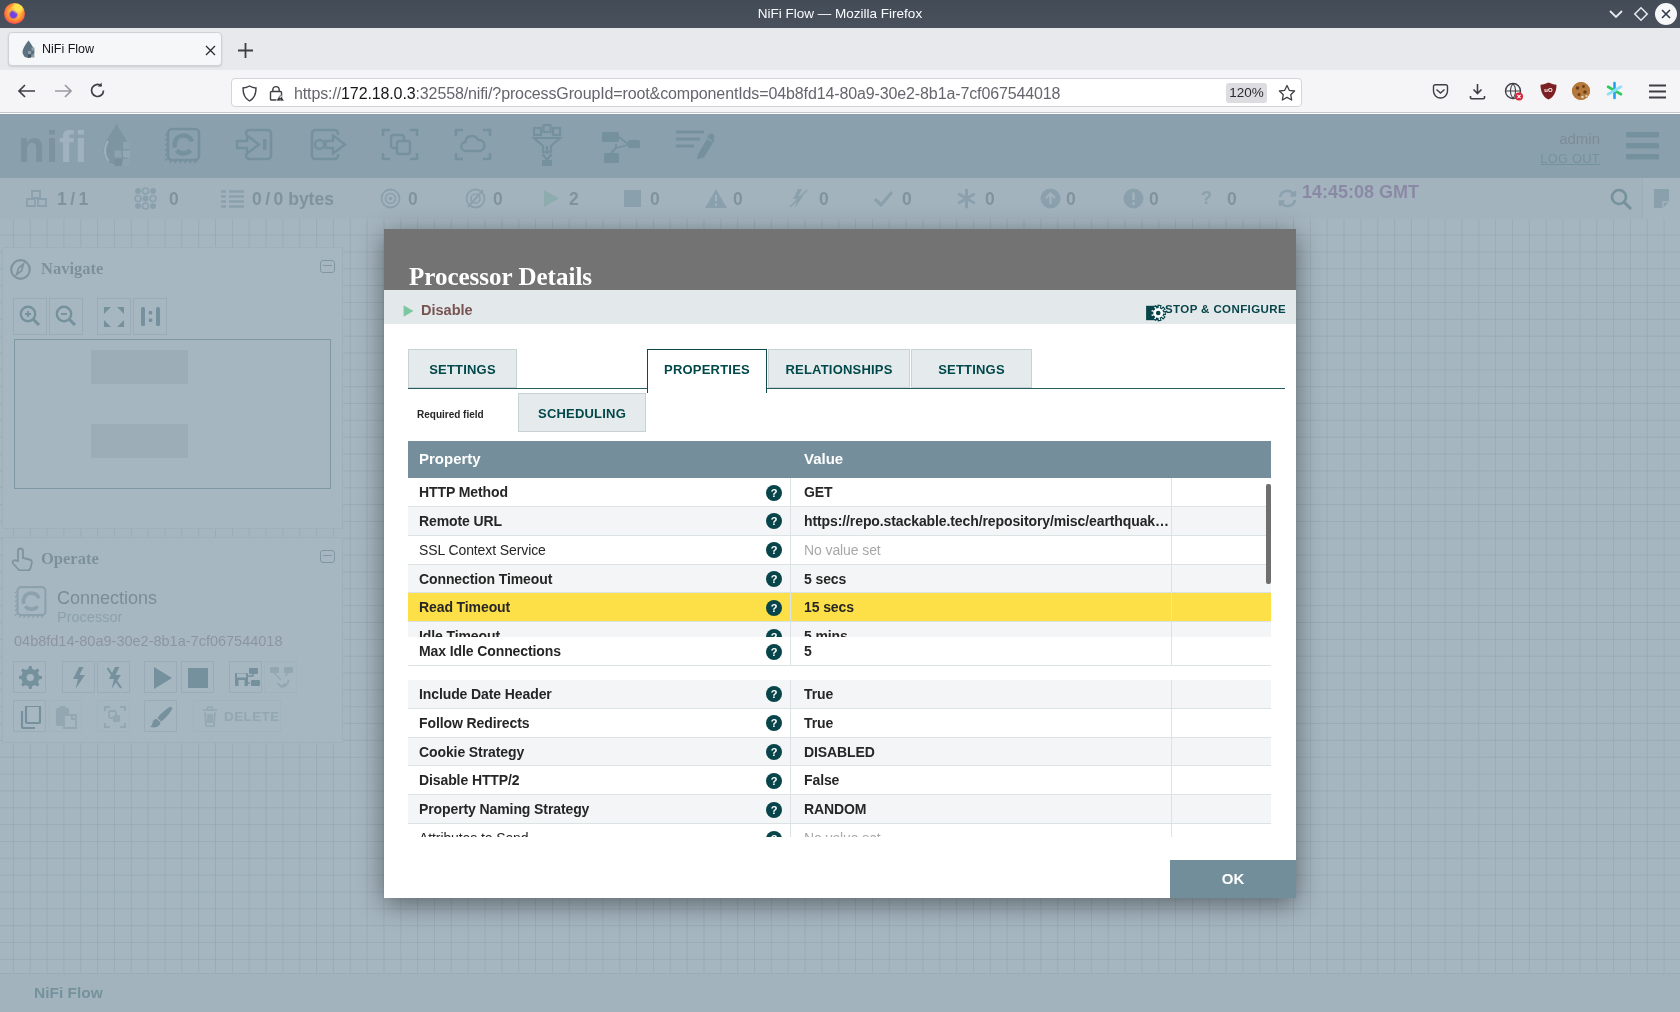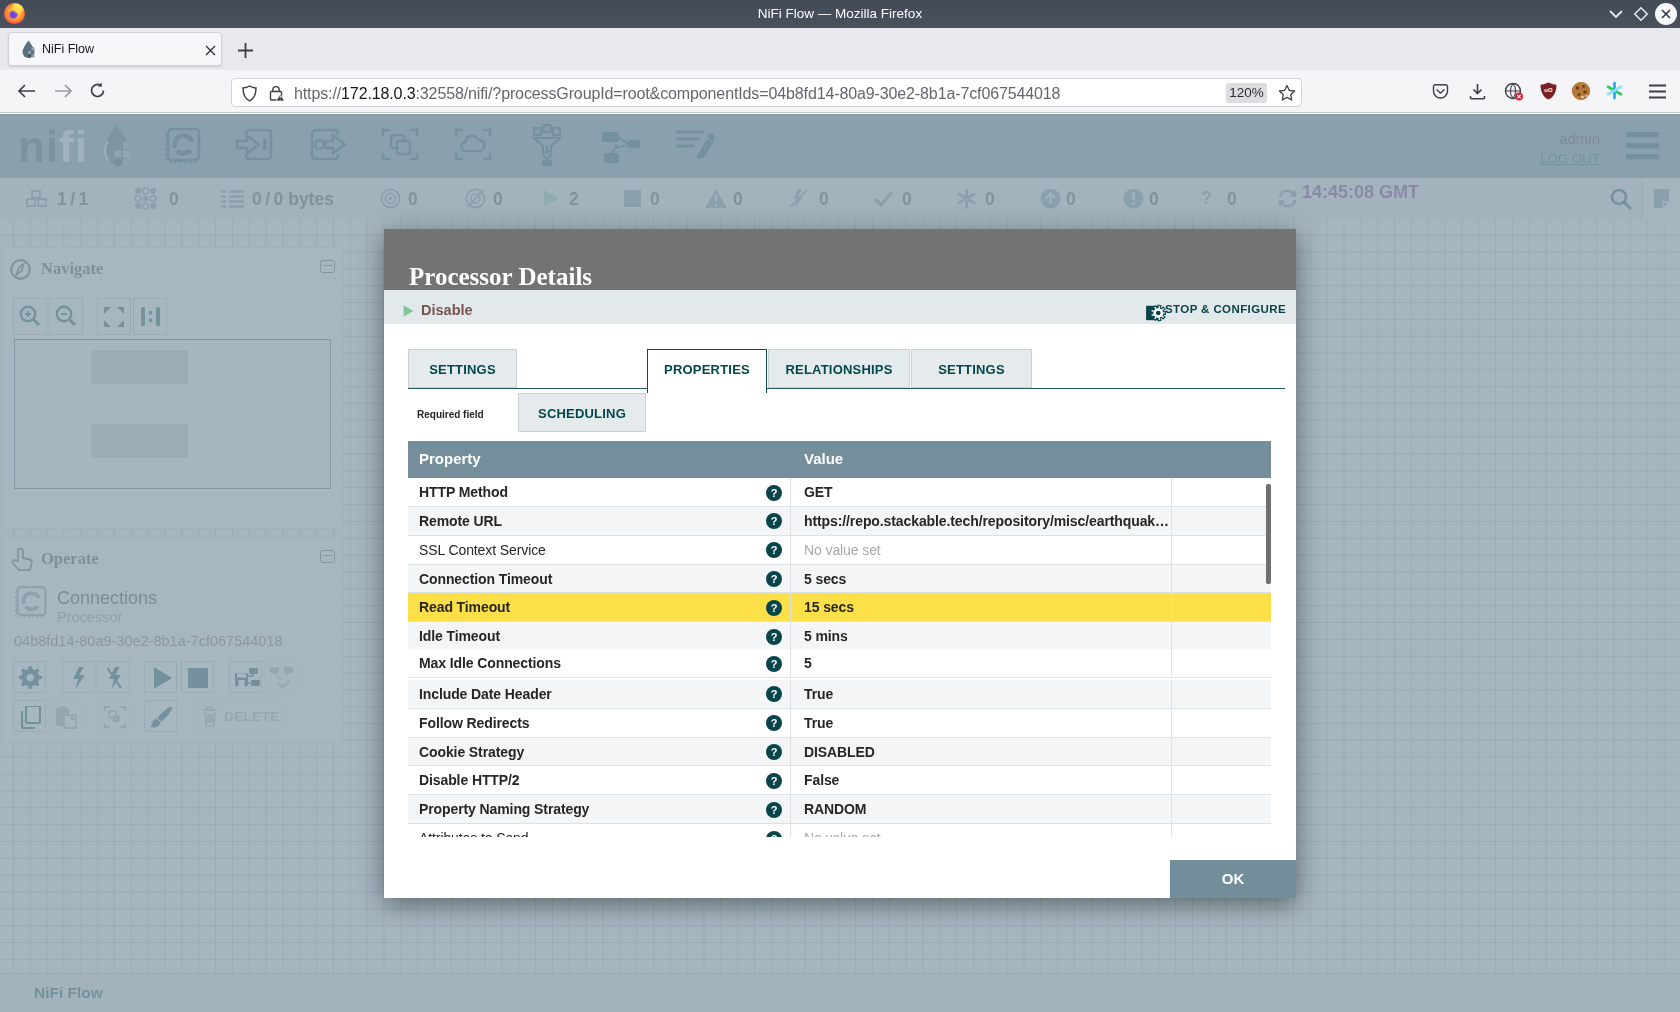--- a/index.html
+++ b/index.html
@@ -458,21 +458,21 @@
             <span class="cdiv" style="left:382px"></span>
             <span class="cdiv" style="left:763px"></span>
           </div>
           <div class="prow" style="top:181.20000000000002px;background:#f4f5f6">
             <span class="pname">Idle Timeout</span>
             <span class="qm">?</span>
             <span class="pval">5 mins</span>
             <span class="cdiv" style="left:382px"></span>
             <span class="cdiv" style="left:763px"></span>
           </div>
-          <div class="prow" style="top:208px;background:#fff">
+          <div class="prow" style="top:196px;background:#fff">
             <span class="pname">Max Idle Connections</span>
             <span class="qm">?</span>
             <span class="pval">5</span>
             <span class="cdiv" style="left:382px"></span>
             <span class="cdiv" style="left:763px"></span>
           </div>
           <div class="prow" style="top:238.88000000000002px;background:#f4f5f6">
             <span class="pname">Include Date Header</span>
             <span class="qm">?</span>
             <span class="pval">True</span>

